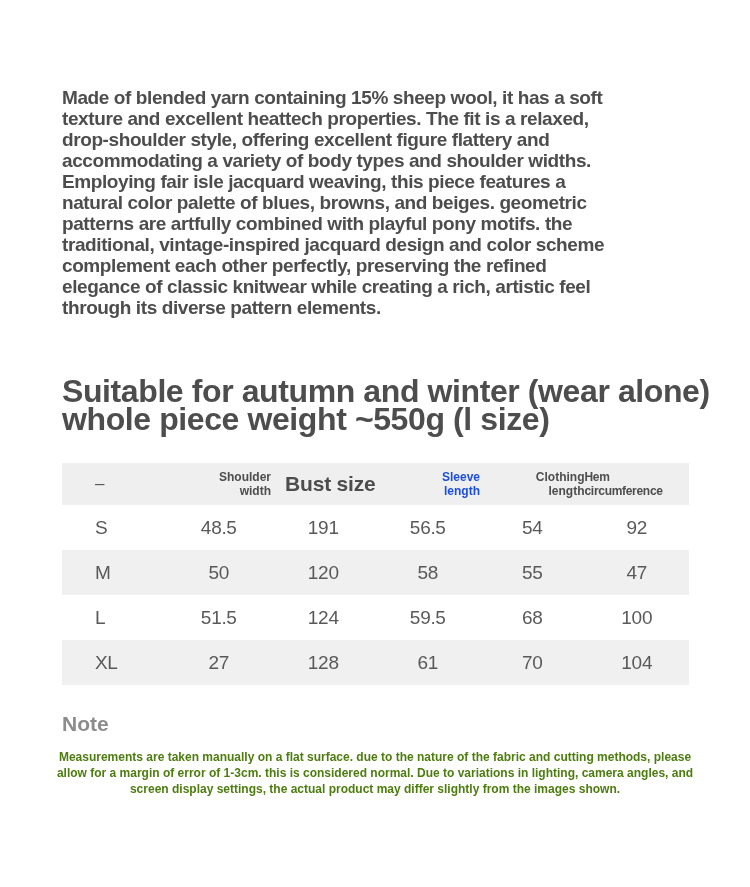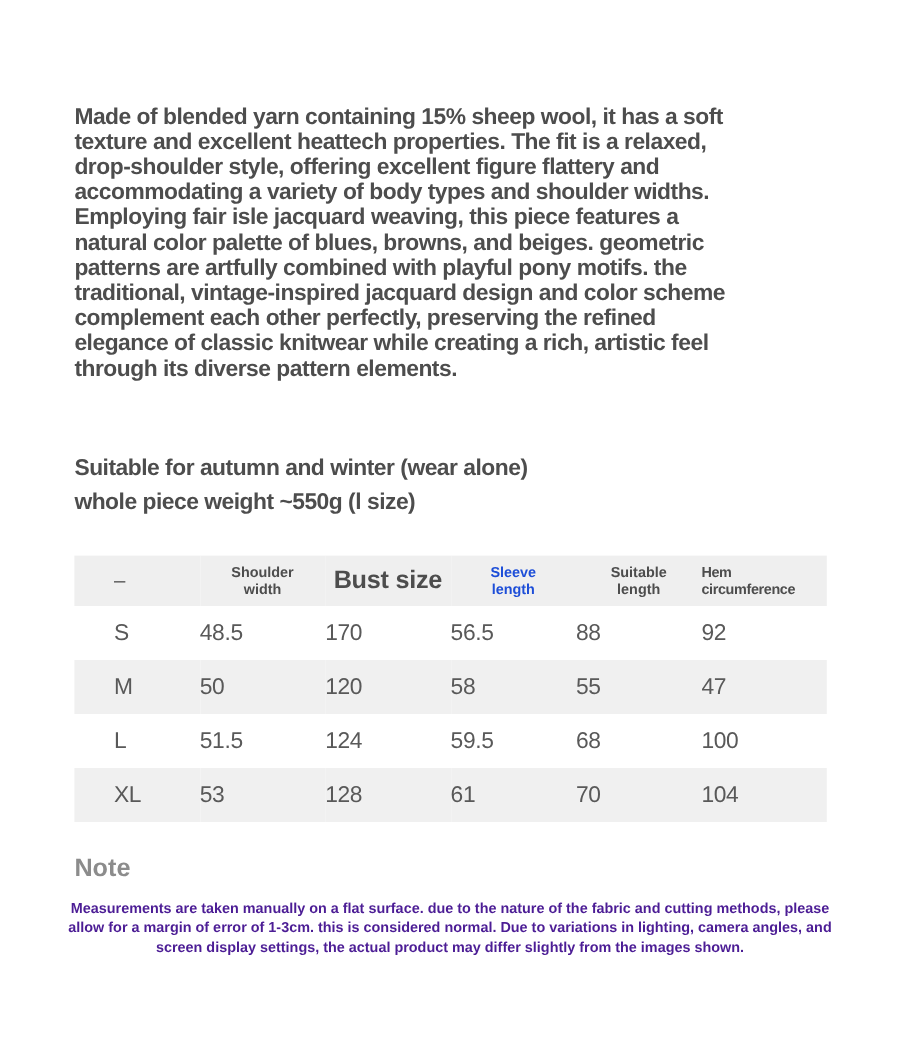--- a/index.html
+++ b/index.html
@@ -17,21 +17,21 @@
     font-size: 19px;
     font-weight: 700;
     line-height: 21px;
     letter-spacing: -0.4px;
     color: #4d4d4d;
     white-space: pre-line;
   }
 
   .suitability-heading {
     margin: 59px 40px 0 62px;
-    font-size: 19px;
+    font-size: 32px;
     font-weight: 700;
     line-height: 28px;
     letter-spacing: -0.4px;
     color: #4d4d4d;
     white-space: pre-line;
   }
 
   table.size-chart {
     margin: 30px 0 0 62px;
     width: 627px;
@@ -40,57 +40,58 @@
   }
   table.size-chart th, table.size-chart td {
     vertical-align: middle;
     white-space: pre-line;
   }
   thead tr { height: 42px; background: #efefef; }
   thead th {
     font-size: 12px;
     font-weight: 700;
     color: #4d4d4d;
-    text-align: center;
+    text-align: right;
     line-height: 14px;
   }
   th.col-dash {
     text-align: left;
     padding-left: 33px;
     font-size: 17px;
     font-weight: 400;
     color: #555555;
   }
   th.col-bust { font-size: 21px; line-height: 18px; letter-spacing: -0.2px; }
   th.col-sleeve { color: #1d4ed8; }
   th.col-hem { text-align: left; padding-right: 28px; letter-spacing: -0.3px; }
 
   tbody tr { height: 45px; }
   tbody tr:nth-child(even) { background: #f0f0f0; }
   tbody td {
     font-size: 19px;
     font-weight: 400;
     color: #595959;
+    text-align: center;
     letter-spacing: -0.3px;
   }
   td.size-cell { text-align: left; padding-left: 33px; }
 
   .note-heading {
     margin: 26px 14px 0 62px;
     font-size: 21px;
     font-weight: 700;
     line-height: 25px;
     color: #8c8c8c;
   }
   .note-text {
     margin: 13px 6px 0 6px;
     font-size: 12px;
     font-weight: 700;
     line-height: 16px;
-    color: #4c1d95;
+    color: #4d7c0f;
     text-align: center;
     white-space: pre-line;
   }
 </style>
 </head>
 <body>
 
 <div class="page">
 
   <p class="description">Made of blended yarn containing 15% sheep wool, it has a soft
@@ -110,54 +111,54 @@
 
   <table class="size-chart">
     <thead>
       <tr>
         <th class="col-dash">–</th>
         <th class="col-shoulder">Shoulder
 width</th>
         <th class="col-bust">Bust size</th>
         <th class="col-sleeve">Sleeve
 length</th>
-        <th class="col-clothing">Suitable
+        <th class="col-clothing">Clothing
 length</th>
         <th class="col-hem">Hem
 circumference</th>
       </tr>
     </thead>
     <tbody>
       <tr>
         <td class="size-cell">S</td>
         <td>48.5</td>
-        <td>170</td>
+        <td>191</td>
         <td>56.5</td>
-        <td>88</td>
+        <td>54</td>
         <td>92</td>
       </tr>
       <tr>
         <td class="size-cell">M</td>
         <td>50</td>
         <td>120</td>
         <td>58</td>
         <td>55</td>
         <td>47</td>
       </tr>
       <tr>
         <td class="size-cell">L</td>
         <td>51.5</td>
         <td>124</td>
         <td>59.5</td>
         <td>68</td>
         <td>100</td>
       </tr>
       <tr>
         <td class="size-cell">XL</td>
-        <td>53</td>
+        <td>27</td>
         <td>128</td>
         <td>61</td>
         <td>70</td>
         <td>104</td>
       </tr>
     </tbody>
   </table>
 
   <h3 class="note-heading">Note</h3>
 

